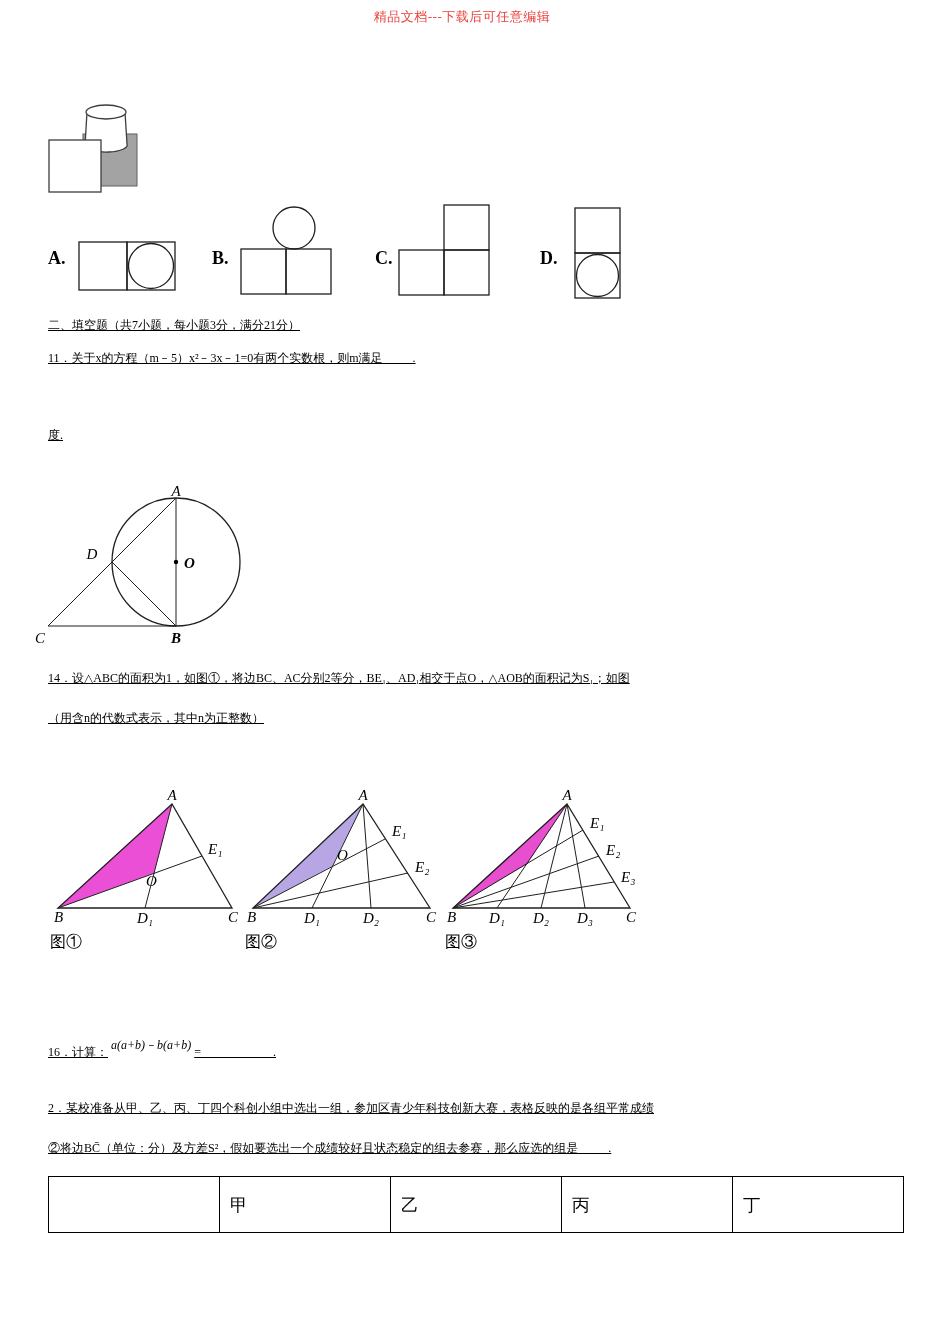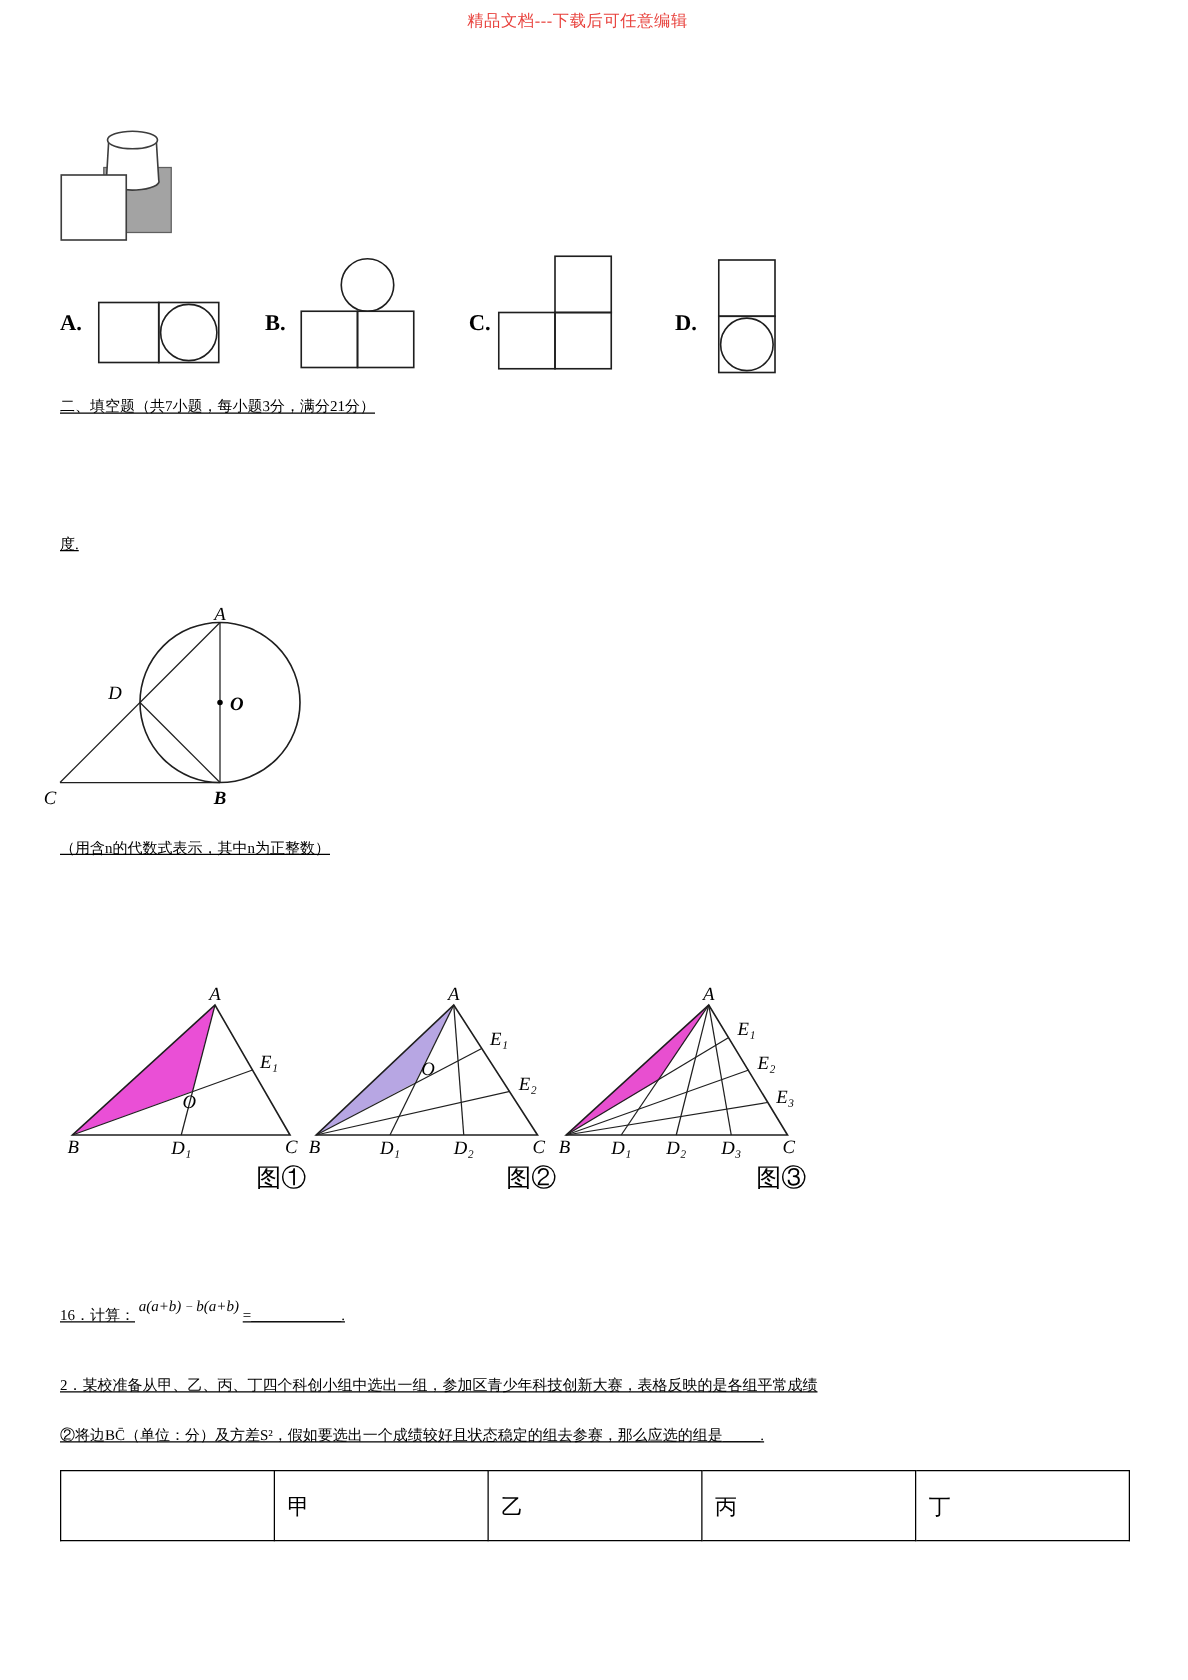--- a/index.html
+++ b/index.html
@@ -10,21 +10,21 @@
     overflow: hidden;
     border-radius: 27px;
   }
   .abs { position: absolute; }
   .header {
     position:absolute; top:8px; left:0; width:100%; text-align:center;
     font-size:13px; color:#e8423d; letter-spacing:0.5px;
   }
   .para { font-size:12px; line-height:40px; white-space:nowrap;text-decoration:underline; }
   .opt-label { font-size:18px; font-weight:bold; }
-  .caption { font-size:20px; text-align:right; line-height:20px; }
+  .caption { font-size:16px; text-align:left; line-height:20px; }
   svg .outline { fill:none; stroke:#1f1f1f; stroke-width:1.3; }
   svg .thin { stroke:#1f1f1f; stroke-width:1; fill:none; }
   svg text {
     font-family:"Liberation Serif","DejaVu Serif",serif;
     font-style: italic; font-size:15px; fill:#000;
   }
   .qtable { border-collapse:collapse; table-layout:fixed; width:856px; background:#fff; }
   .qtable td { border:1.5px solid #000; height:56px; padding:2px 10px; font-size:17.5px; vertical-align:middle; }
   .math { font-style:italic; display:inline-block; transform:translateY(-7px); padding:0 3px; }
 </style>
@@ -65,20 +65,21 @@
 
   <div class="abs opt-label" style="left:540px; top:248px;">D.</div>
   <svg class="abs" style="left:574px; top:207px;" width="48" height="93" viewBox="0 0 48 93">
     <rect class="outline" x="1" y="1" width="45" height="45"></rect>
     <rect class="outline" x="1" y="46" width="45" height="45"></rect>
     <circle class="outline" cx="23.5" cy="68.5" r="21"></circle>
   </svg>
 
   <div class="abs para" style="left:48px; top:305px;">二、填空题（共7小题，每小题3分，满分21分）</div>
 
+  <div class="abs para" style="left:48px; top:338px;">11．关于x的方程（m﹣5）x²﹣3x﹣1=0有两个实数根，则m满足_____.</div>
 
 
   <div class="abs para" style="left:48px; top:415px;">
     <div>度.</div>
   </div>
 
   <svg class="abs" style="left:26px; top:486px;" width="240" height="162" viewBox="0 0 240 162">
     <circle class="outline" cx="150" cy="76" r="64"></circle>
     <line class="thin" x1="150" y1="12" x2="150" y2="140"></line>
     <line class="thin" x1="150" y1="12" x2="22" y2="140"></line>
@@ -86,20 +87,21 @@
     <line class="thin" x1="86" y1="76" x2="150" y2="140"></line>
     <circle cx="150" cy="76" r="2.2" fill="#000"></circle>
     <text x="150" y="10" text-anchor="middle">A</text>
     <text x="66" y="73" text-anchor="middle">D</text>
     <text x="158" y="82" font-weight="bold">O</text>
     <text x="14" y="157" text-anchor="middle">C</text>
     <text x="150" y="157" text-anchor="middle" font-weight="bold">B</text>
   </svg>
 
   <div class="abs para" style="left:48px; top:658px;">
+    <div>14．设△ABC的面积为1，如图①，将边BC、AC分别2等分，BE₁、AD₁相交于点O，△AOB的面积记为S₁；如图</div>
     <div>（用含n的代数式表示，其中n为正整数）</div>
   </div>
 
   <div class="abs" style="left:50px; top:788px; width:195px;">
     <svg width="195" height="140" viewBox="0 0 195 140">
       <polygon points="122,16 104,85 8,120" stroke="none" fill="#ea4fd6"></polygon>
       <polygon class="outline" points="8,120 182,120 122,16"></polygon>
       <line class="thin" x1="122" y1="16" x2="95" y2="120"></line>
       <line class="thin" x1="8" y1="120" x2="152" y2="68"></line>
       <text x="122" y="12" text-anchor="middle">A</text>

